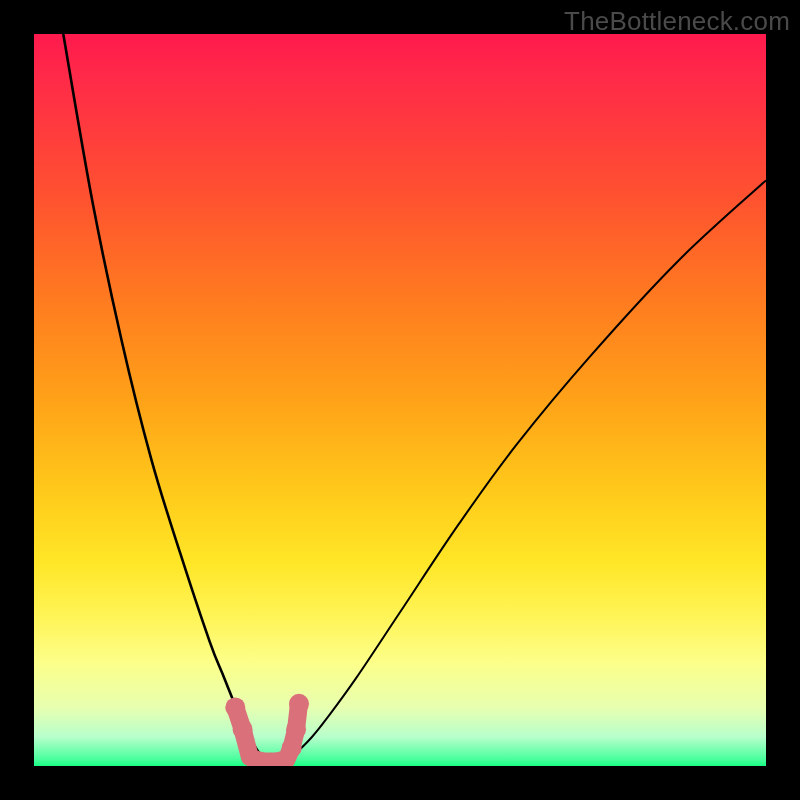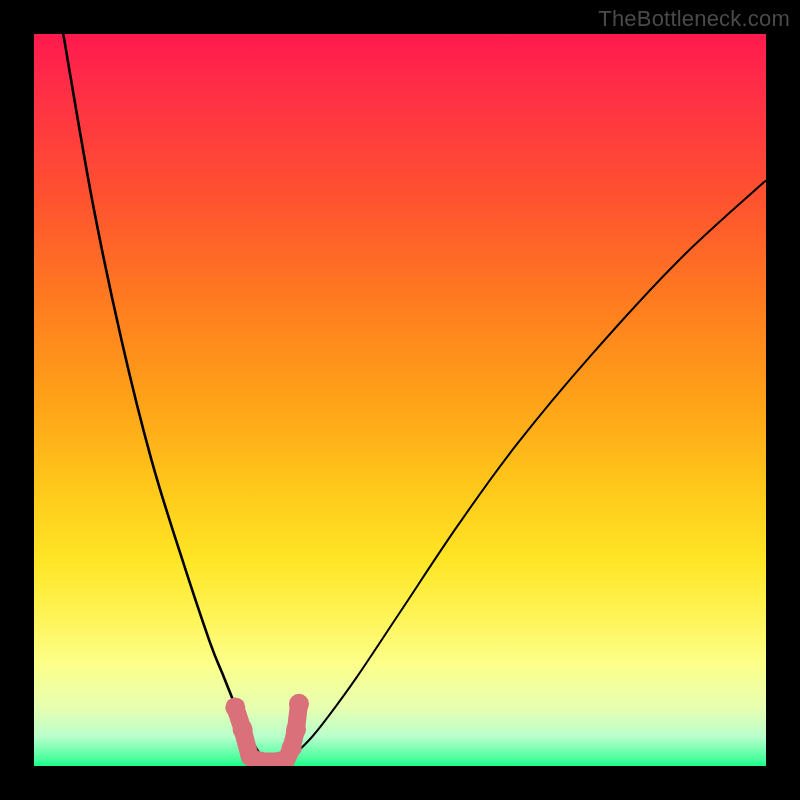--- a/index.html
+++ b/index.html
@@ -39,21 +39,21 @@
       #b8ffcc 96%,
       #4cff9e 99%,
       #19ff85 100%
     );
   }
   .watermark {
     position: absolute;
     top: 6px;
     right: 10px;
     color: #4a4a4a;
-    font-size: 22px;
+    font-size: 26px;
     font-weight: 500;
     letter-spacing: 0.2px;
   }
   svg.curves {
     position: absolute;
     left: 0;
     top: 0;
     width: 732px;
     height: 732px;
   }

